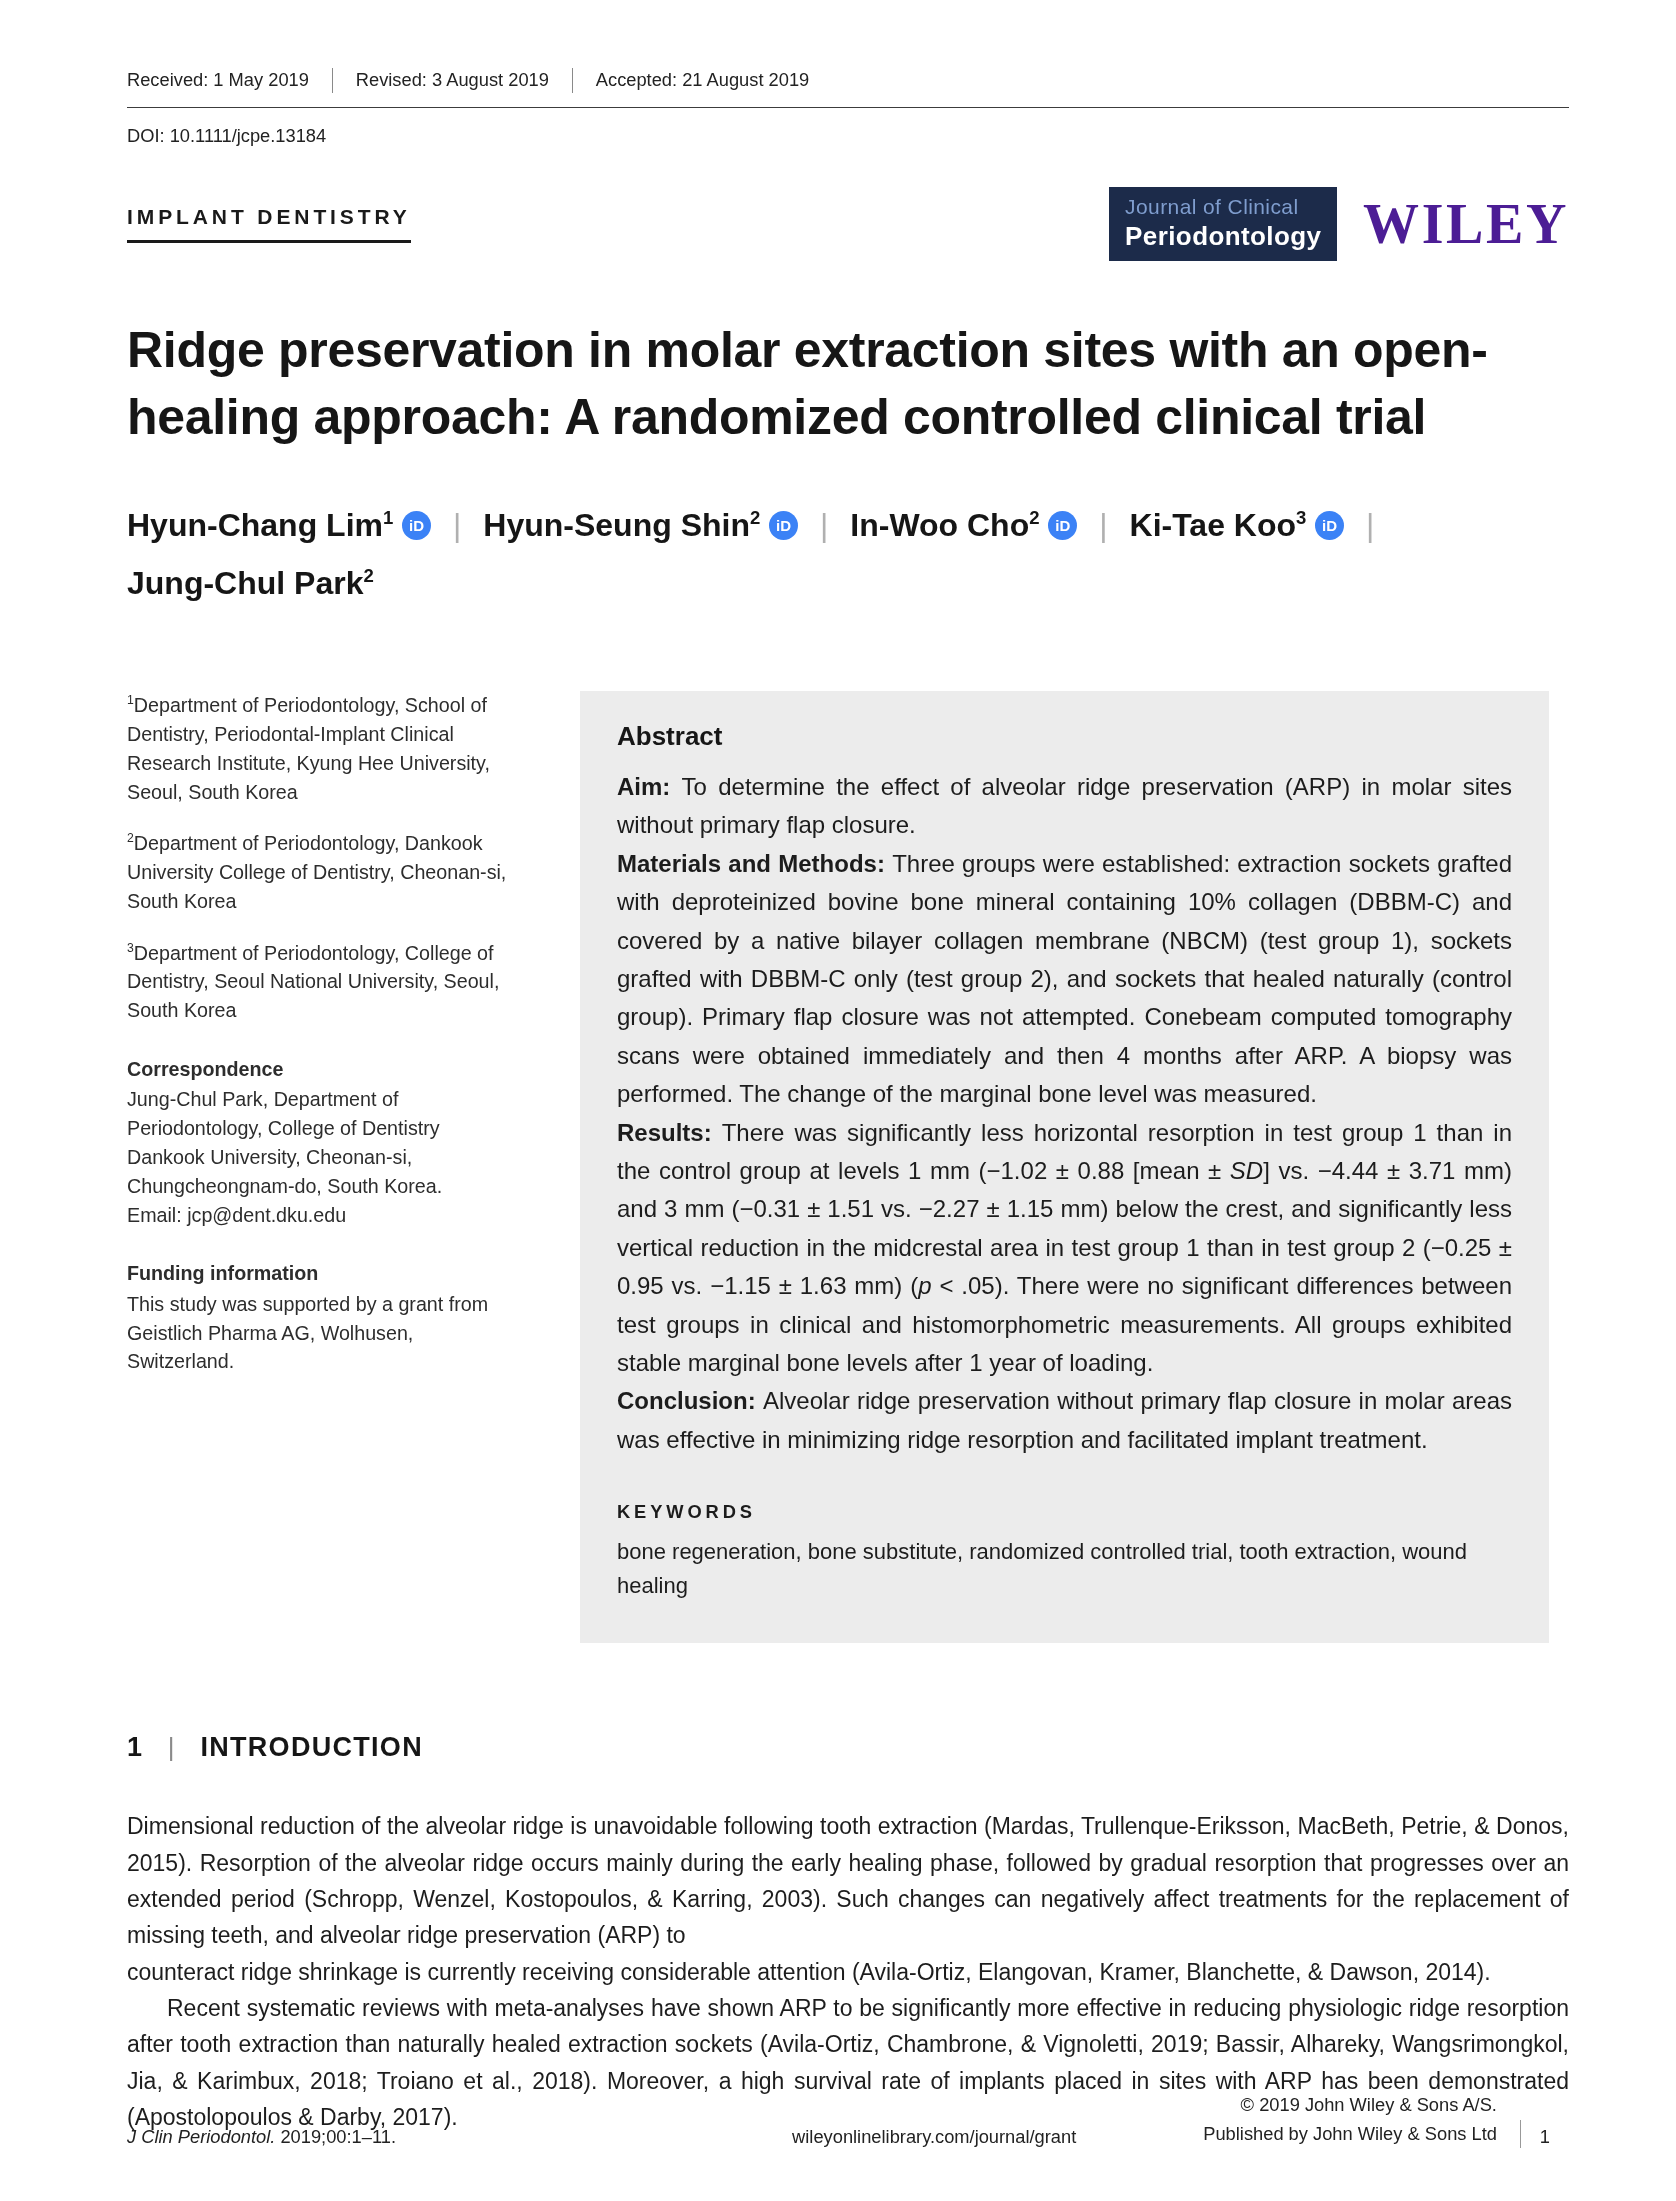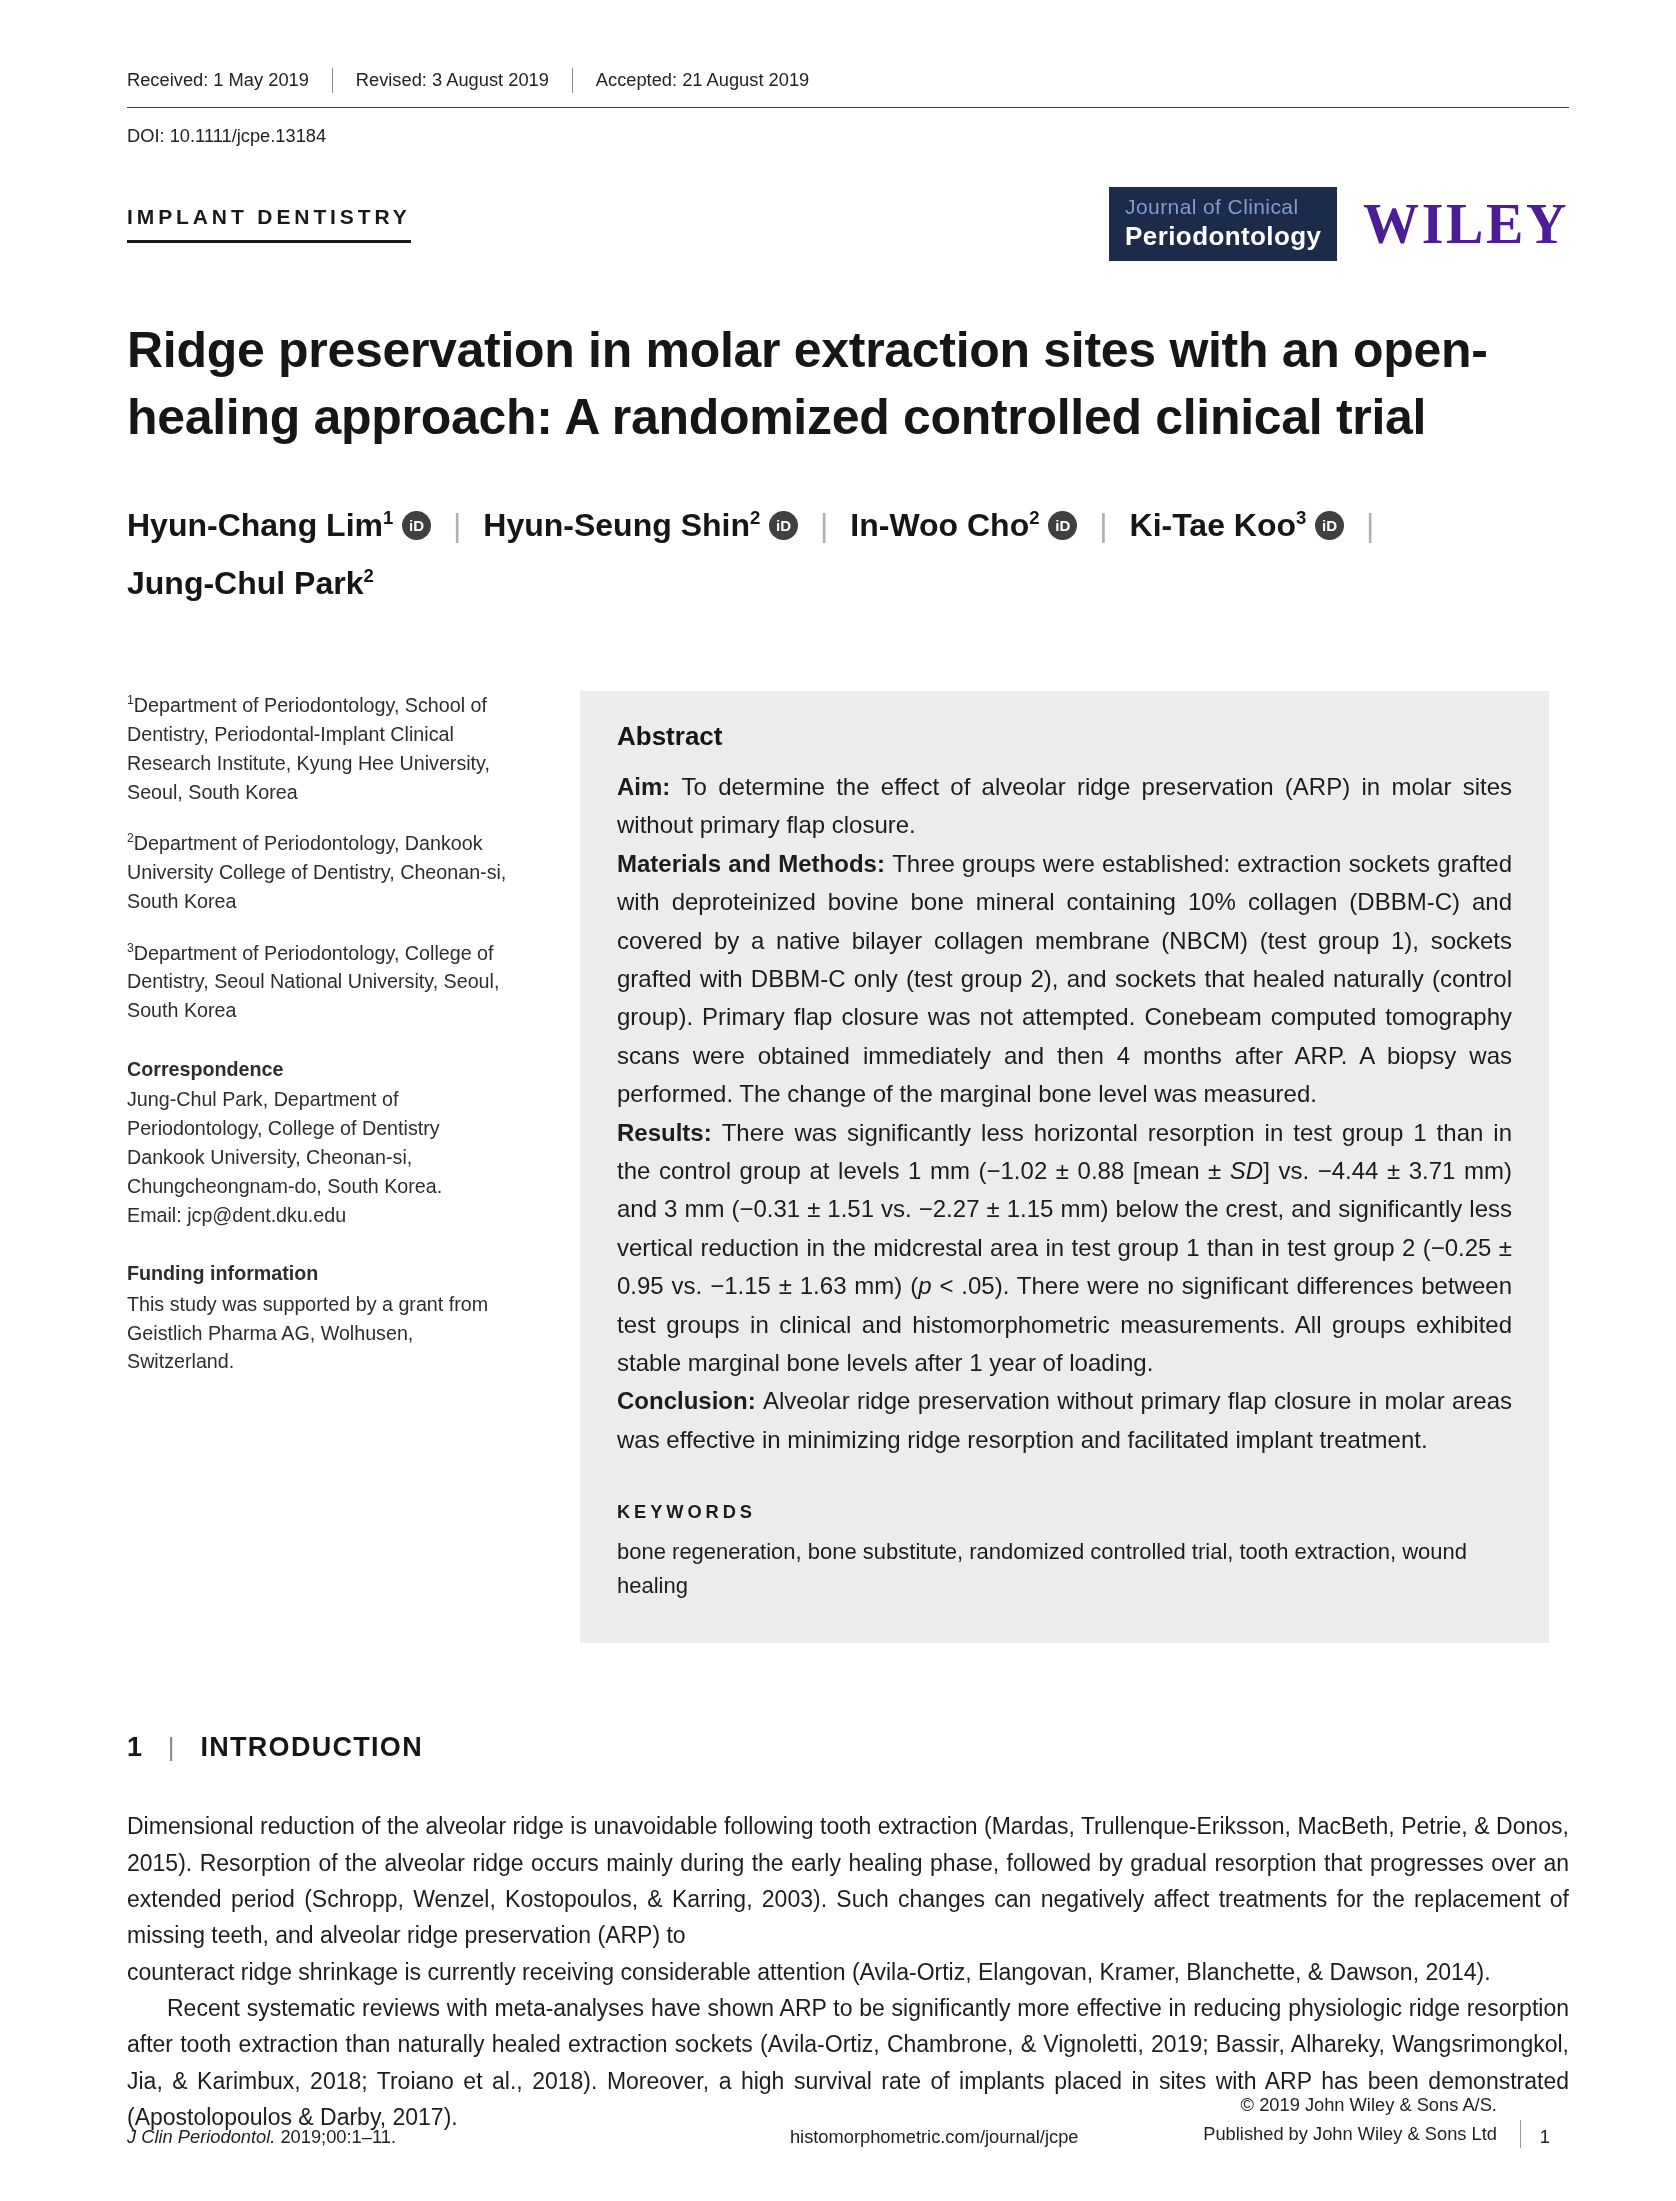--- a/index.html
+++ b/index.html
@@ -41,21 +41,21 @@
   h1.article-title {
     margin: 56px 0 0 0;
     font-size: 50px; font-weight: 700; line-height: 1.33; letter-spacing: -0.3px; color: #161616;
   }
   .authors { margin-top: 47px; font-size: 32px; font-weight: 700; color: #161616; line-height: 1.8; }
   .authors sup { font-size: 58%; }
   .author { white-space: nowrap; }
   .author-pipe { color: #b0b0b0; font-weight: 400; margin: 0 22px; }
   .orcid {
     display: inline-flex; width: 29px; height: 29px; border-radius: 50%;
-    background: #404040; color: #fff; font-size: 15px; font-weight: 700;
+    background: #3b82f6; color: #fff; font-size: 15px; font-weight: 700;
     align-items: center; justify-content: center; vertical-align: middle;
     margin-left: 8.7px; position: relative; top: -2.6px;
   }
 
   
   .content-grid { margin-top: 79px; display: grid; grid-template-columns: 395px 969px; column-gap: 58px; }
   aside { font-size: 19.7px; line-height: 1.46; color: #2d2d2d; }
   aside .aff { margin: 0 0 23px 0; }
   aside sup { font-size: 62%; }
   .aside-heading { font-weight: 700; margin: 30px 0 1.7px 0; }
@@ -169,21 +169,21 @@
       </div>
       <div class="col">
         <p>counteract ridge shrinkage is currently receiving considerable attention (Avila-Ortiz, Elangovan, Kramer, Blanchette, &amp; Dawson, 2014).</p>
         <p class="indent">Recent systematic reviews with meta-analyses have shown ARP to be significantly more effective in reducing physiologic ridge resorption after tooth extraction than naturally healed extraction sockets (Avila-Ortiz, Chambrone, &amp; Vignoletti, 2019; Bassir, Alhareky, Wangsrimongkol, Jia, &amp; Karimbux, 2018; Troiano et al., 2018). Moreover, a high survival rate of implants placed in sites with ARP has been demonstrated (Apostolopoulos &amp; Darby, 2017).</p>
       </div>
     </div>
   </section>
 
   <footer>
     <div class="f-left"><span class="it">J Clin Periodontol.</span><span> 2019;00:1–11.</span></div>
-    <div class="f-center">histomorphometric.com/journal/jcpe</div>
+    <div class="f-center">wileyonlinelibrary.com/journal/grant</div>
     <div class="f-right">
       <div>© 2019 John Wiley &amp; Sons A/S.</div>
       <div>Published by John Wiley &amp; Sons Ltd</div>
     </div>
     <div class="f-sep"></div>
     <div class="f-page">1</div>
   </footer>
 
 </div>
 

